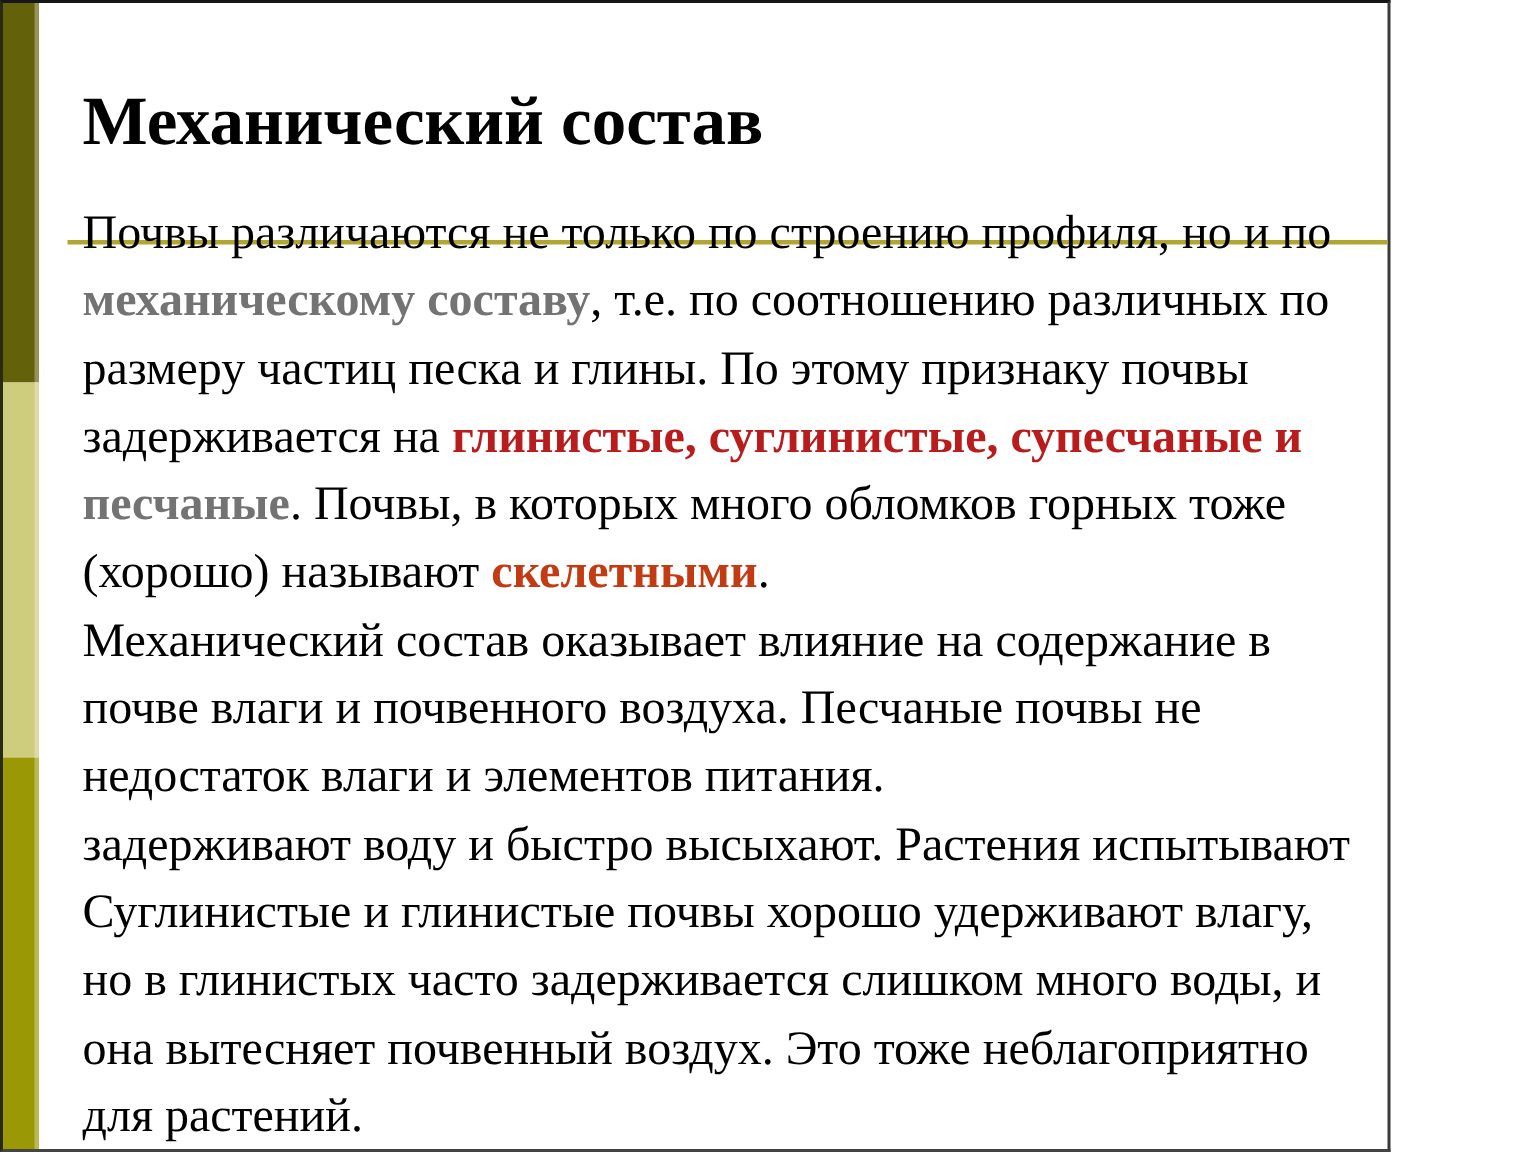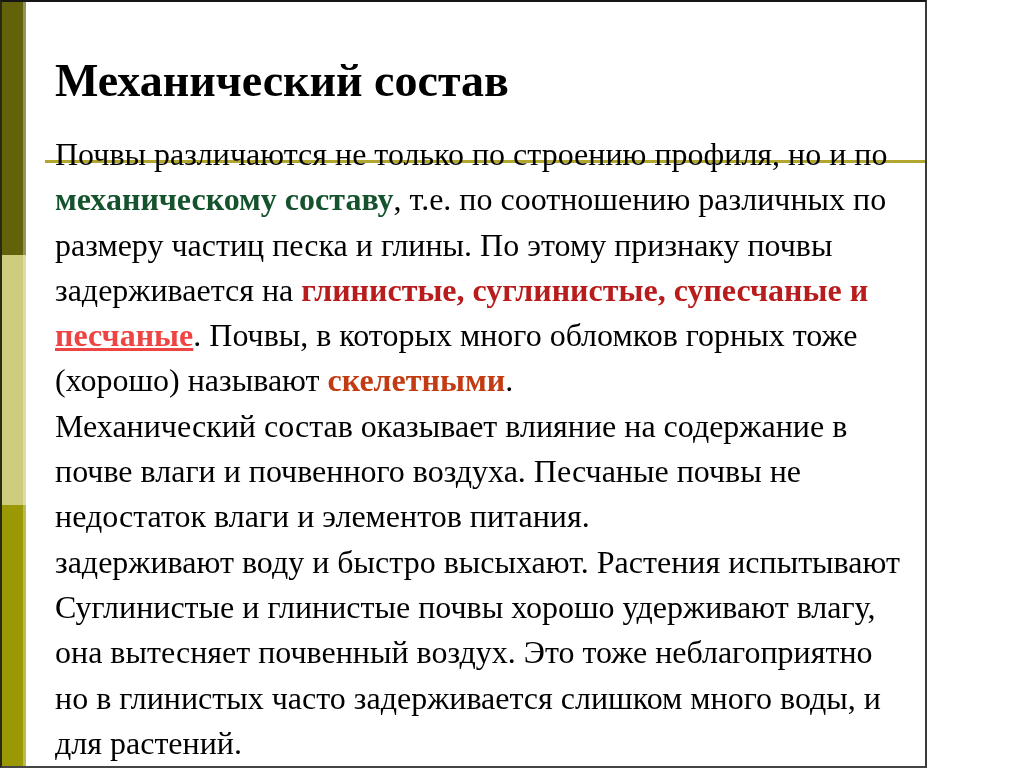--- a/index.html
+++ b/index.html
@@ -53,28 +53,28 @@
     <div class="bar-seg seg-middle" style="background: rgb(206, 204, 125);"></div>
     <div class="bar-seg seg-bottom" style="background: rgb(154, 152, 4);"></div>
   </div>
 
   <h1 class="page-title" style="color: rgb(0, 0, 0);">Механический состав</h1>
 
   <div class="title-rule" style="background: rgb(177, 166, 47);"></div>
 
   <div class="body-text" style="color: rgb(0, 0, 0);">
       <div class="body-line"><span>Почвы различаются не только по строению профиля, но и по</span></div>
-      <div class="body-line"><span class="em-red" style="color: #14532d;">механическому составу</span><span>, т.е. по соотношению различных по</span></div>
+      <div class="body-line"><span class="em-red" style="color: #737373;">механическому составу</span><span>, т.е. по соотношению различных по</span></div>
       <div class="body-line"><span>размеру частиц песка и глины. По этому признаку почвы</span></div>
       <div class="body-line"><span>задерживается на </span><span class="em-red" style="color: #b91c1c; text-align: center;">глинистые, суглинистые, супесчаные и</span></div>
-      <div class="body-line"><span class="em-red" style="color: #ef4444; text-decoration: underline;">песчаные</span><span>. Почвы, в которых много обломков горных тоже</span></div>
+      <div class="body-line"><span class="em-red" style="color: #737373;">песчаные</span><span>. Почвы, в которых много обломков горных тоже</span></div>
       <div class="body-line"><span>(хорошо) называют </span><span class="em-red" style="color: rgb(194, 59, 18);">скелетными</span><span>.</span></div>
       <div class="body-line"><span>Механический состав оказывает влияние на содержание в</span></div>
       <div class="body-line"><span>почве влаги и почвенного воздуха. Песчаные почвы не</span></div>
       <div class="body-line"><span>недостаток влаги и элементов питания.</span></div>
       <div class="body-line"><span>задерживают воду и быстро высыхают. Растения испытывают</span></div>
       <div class="body-line"><span>Суглинистые и глинистые почвы хорошо удерживают влагу,</span></div>
+      <div class="body-line"><span>но в глинистых часто задерживается слишком много воды, и</span></div>
       <div class="body-line"><span>она вытесняет почвенный воздух. Это тоже неблагоприятно</span></div>
-      <div class="body-line"><span>но в глинистых часто задерживается слишком много воды, и</span></div>
       <div class="body-line"><span>для растений.</span></div>
     </div>
 
 </div>
 
 </body></html>

